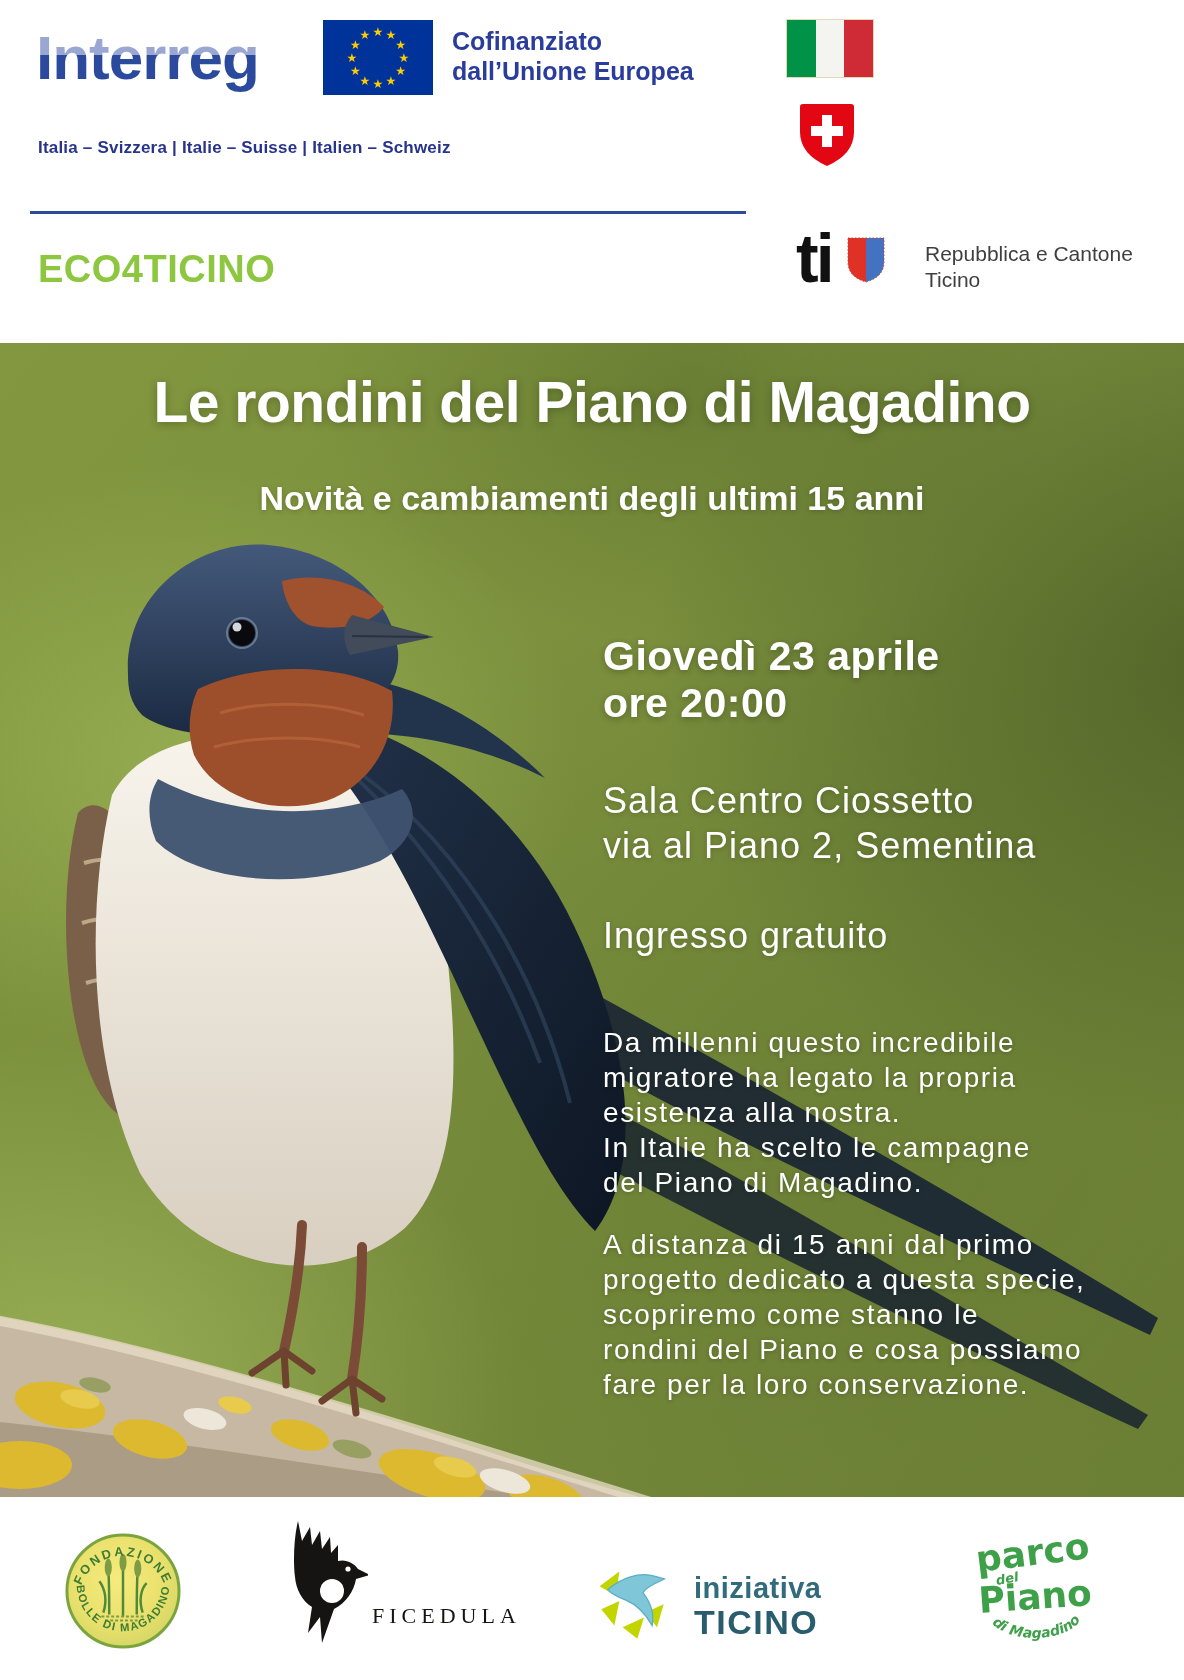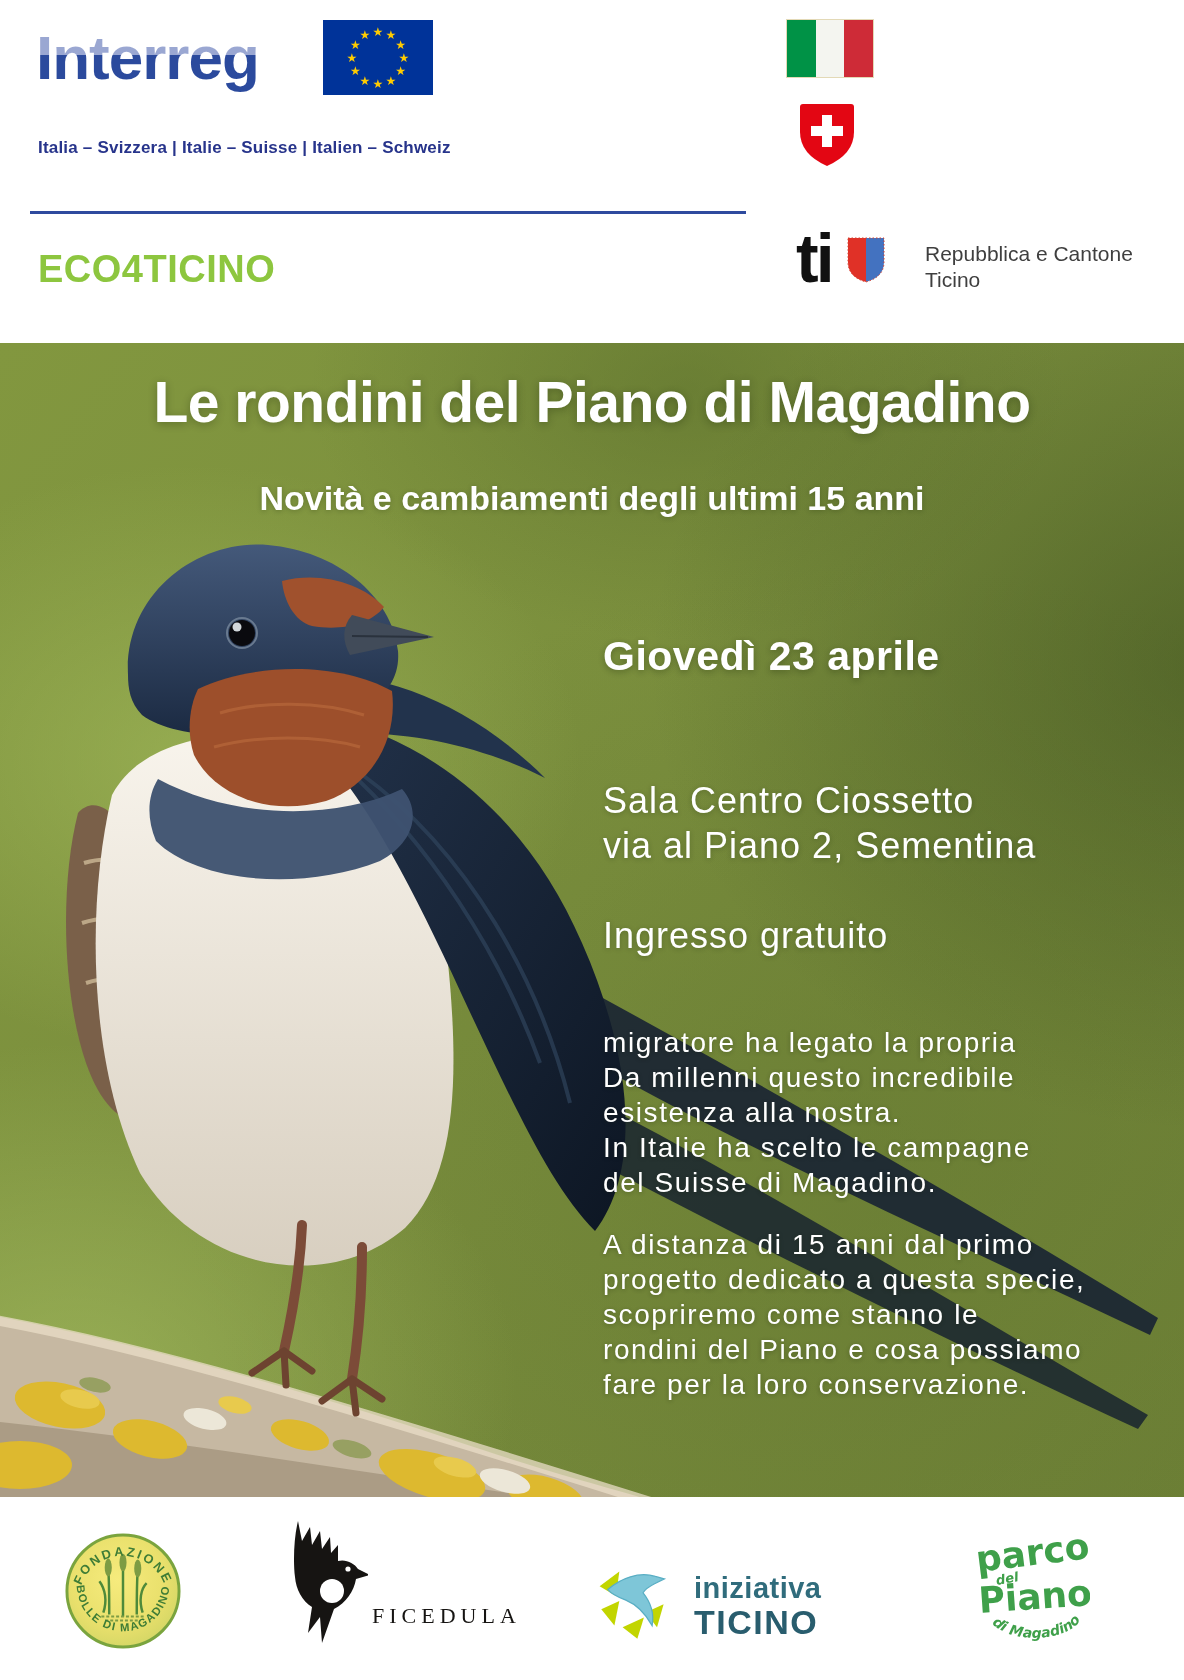--- a/index.html
+++ b/index.html
@@ -82,20 +82,24 @@
           <span class="eu-star" style="transform: rotate(120deg) translateY(-26px) rotate(-120deg);">★</span>
           <span class="eu-star" style="transform: rotate(150deg) translateY(-26px) rotate(-150deg);">★</span>
           <span class="eu-star" style="transform: rotate(180deg) translateY(-26px) rotate(-180deg);">★</span>
           <span class="eu-star" style="transform: rotate(210deg) translateY(-26px) rotate(-210deg);">★</span>
           <span class="eu-star" style="transform: rotate(240deg) translateY(-26px) rotate(-240deg);">★</span>
           <span class="eu-star" style="transform: rotate(270deg) translateY(-26px) rotate(-270deg);">★</span>
           <span class="eu-star" style="transform: rotate(300deg) translateY(-26px) rotate(-300deg);">★</span>
           <span class="eu-star" style="transform: rotate(330deg) translateY(-26px) rotate(-330deg);">★</span>
         </div>
     </div>
+    <div class="eu-text">
+      <div>Cofinanziato</div>
+      <div>dall’Unione Europea</div>
+    </div>
 
     <div class="program-line">Italia – Svizzera | Italie – Suisse | Italien – Schweiz</div>
 
     <div class="it-flag">
       <div class="g"></div>
         <div class="w"></div>
         <div class="r"></div>
     </div>
 
     <svg class="ch-shield" viewBox="0 0 60 66">
@@ -213,33 +217,34 @@
         <path d="M352,1036 L322,1058 M352,1036 L356,1070 M352,1036 L382,1056" stroke="#6d4330" stroke-width="7" fill="none" stroke-linecap="round"></path>
       </g>
     </svg>
 
     <h1 class="title">Le rondini del Piano di Magadino</h1>
     <h2 class="subtitle">Novità e cambiamenti degli ultimi 15 anni</h2>
 
     <div class="info">
       <div class="date-block">
         <div>Giovedì 23 aprile</div>
+        <div>ore 20:00</div>
       </div>
       <div class="venue-block">
         <div>Sala Centro Ciossetto</div>
         <div>via al Piano 2, Sementina</div>
       </div>
       <div class="admission">Ingresso gratuito</div>
 
       <div class="para para1">
+        <div>Da millenni questo incredibile</div>
         <div>migratore ha legato la propria</div>
-        <div>Da millenni questo incredibile</div>
         <div>esistenza alla nostra.</div>
         <div>In Italie ha scelto le campagne</div>
-        <div>del Suisse di Magadino.</div>
+        <div>del Piano di Magadino.</div>
       </div>
       <div class="para para2">
         <div>A distanza di 15 anni dal primo</div>
         <div>progetto dedicato a questa specie,</div>
         <div>scopriremo come stanno le</div>
         <div>rondini del Piano e cosa possiamo</div>
         <div>fare per la loro conservazione.</div>
       </div>
     </div>
   </div>

